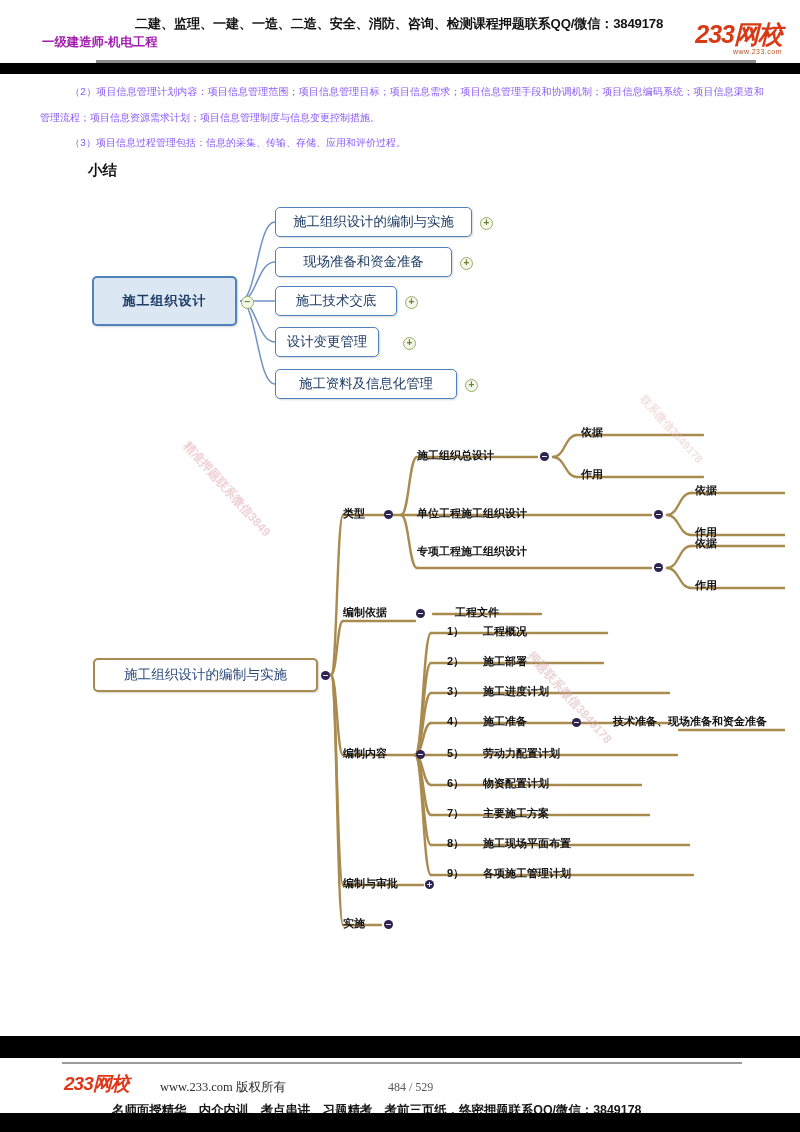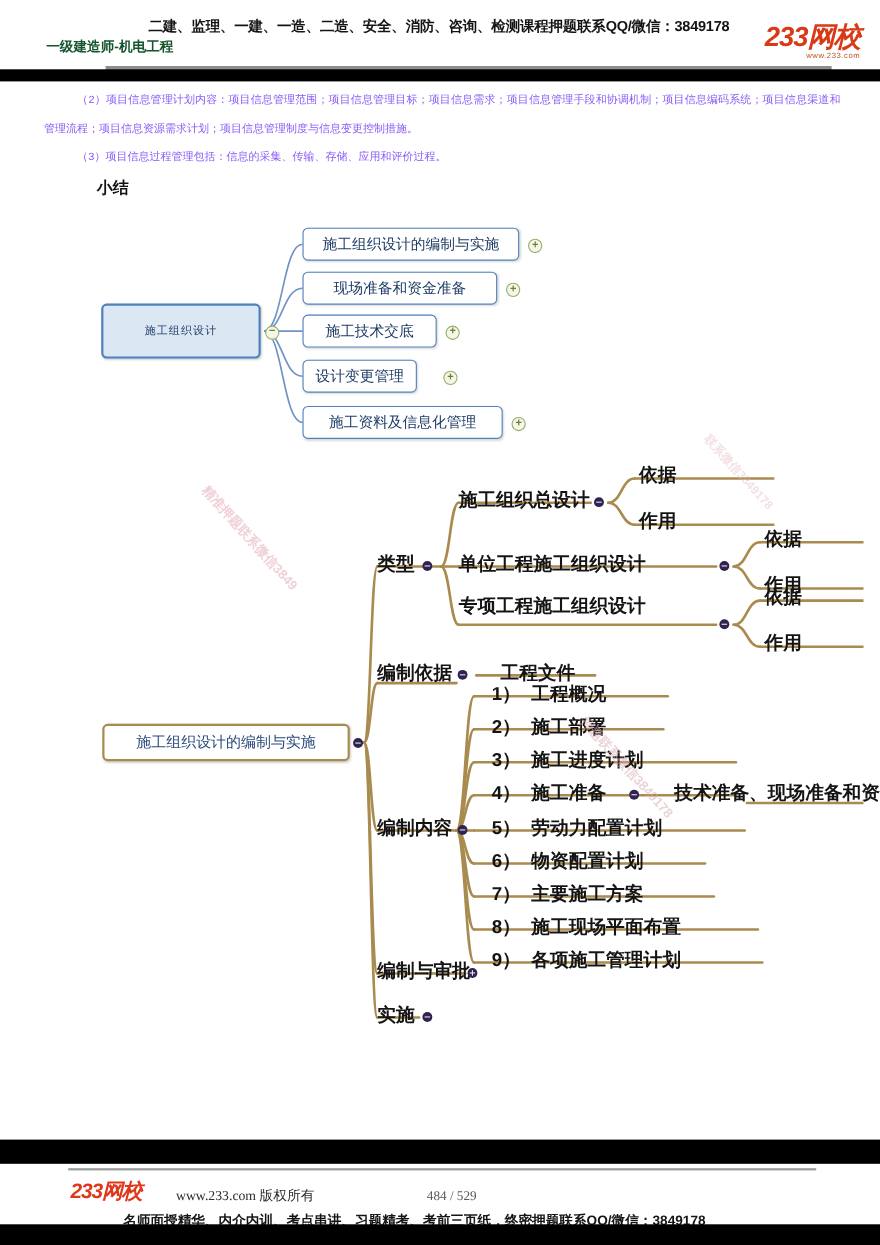--- a/index.html
+++ b/index.html
@@ -46,21 +46,21 @@
     letter-spacing: -0.2px;
     color: #141414;
     white-space: nowrap;
   }
   .hdr-course {
     position: absolute;
     left: 42px; top: 34px;
     font-family: "Liberation Sans", sans-serif;
     font-weight: bold;
     font-size: 12.4px;
-    color: #14532d;
+    color: #a21caf;
     white-space: nowrap;
   }
   
   .logo233 {
     position: absolute;
     font-family: "Liberation Sans", sans-serif;
     font-weight: bold;
     font-style: italic;
     white-space: nowrap;
     line-height: 1;
@@ -122,22 +122,22 @@
   .mm1-root {
     position: absolute;
     left: 7px; top: 84px;
     width: 145px; height: 50px;
     box-sizing: border-box;
     background: #dce7f4;
     border: 2px solid #4f81bd;
     border-radius: 5px;
     display: flex; align-items: center; justify-content: center;
     font-family: "Liberation Sans", sans-serif;
-    font-weight: normal;
-    font-size: 10px;
+    font-weight: bold;
+    font-size: 13px;
     color: #1f3d66;
     letter-spacing: 1px;
     box-shadow: 1px 1px 2px rgba(0,0,0,.18);
   }
   .mm1-node {
     position: absolute;
     box-sizing: border-box;
     background: #ffffff;
     border: 1.6px solid #4f81bd;
     border-radius: 5px;
@@ -182,21 +182,21 @@
     display: flex; align-items: center; justify-content: center;
     font-family: "Liberation Sans", sans-serif;
     font-size: 13.6px;
     color: #2c4a7c;
     box-shadow: 1px 1px 2px rgba(0,0,0,.18);
   }
   .mm2-label {
     position: absolute;
     font-family: "Liberation Sans", sans-serif;
     font-weight: bold;
-    font-size: 17px;
+    font-size: 11px;
     color: #141414;
     white-space: nowrap;
     line-height: 16px;
   }
   .dot {
     position: absolute;
     width: 9px; height: 9px;
     border-radius: 50%;
     background: #2f2350;
   }

